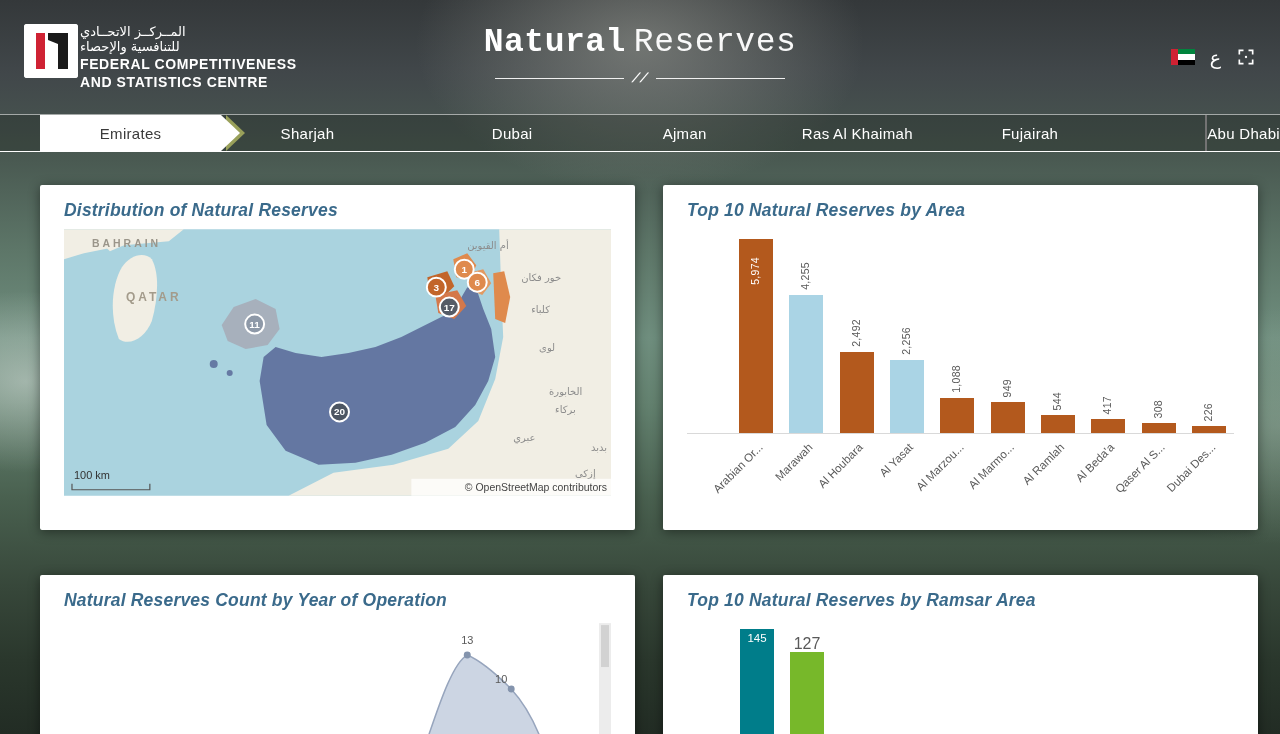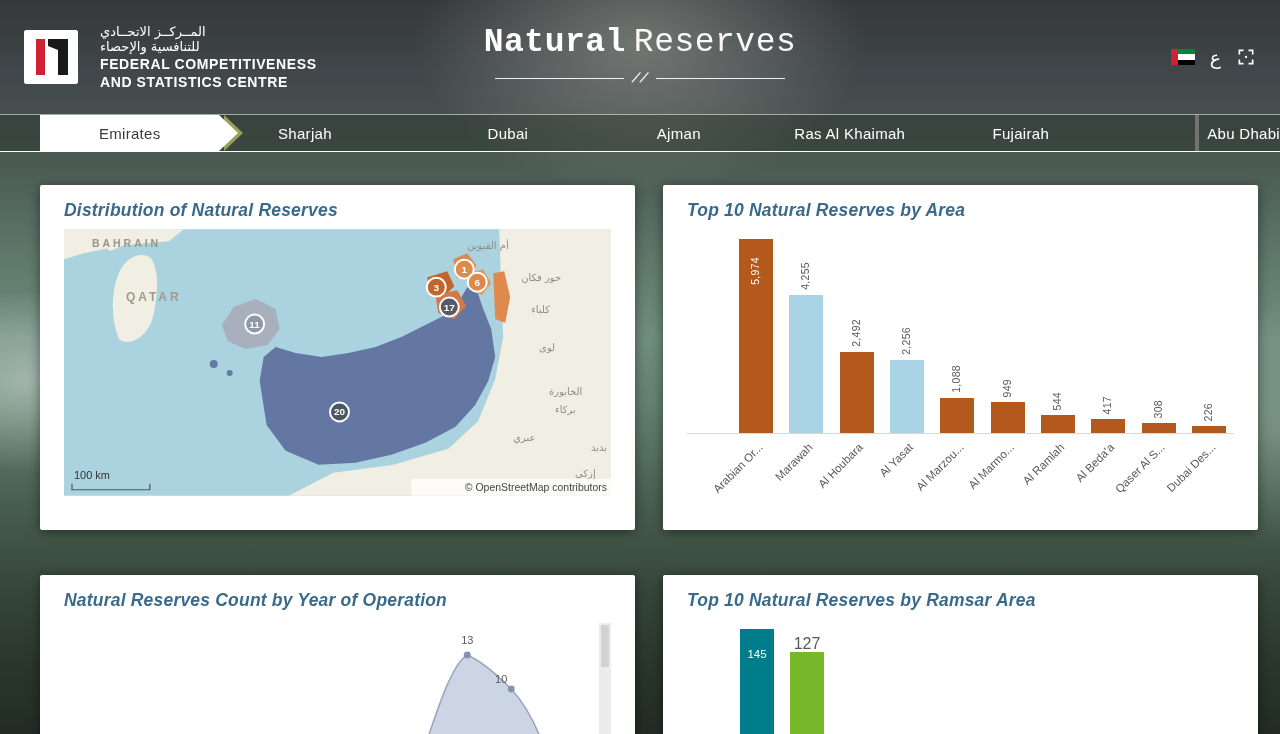--- a/index.html
+++ b/index.html
@@ -9,21 +9,21 @@
     background:
       radial-gradient(ellipse 320px 210px at 50% 6%, rgba(158,160,152,.55), transparent 70%),
       radial-gradient(ellipse 200px 130px at 2% 52%, rgba(235,240,238,.45), transparent 70%),
       radial-gradient(ellipse 280px 170px at 100% 58%, rgba(190,205,195,.28), transparent 70%),
       linear-gradient(180deg,#34383a 0%,#41474a 10%,#4a5a52 22%,#5d7668 34%,#6f8e7e 46%,#63816f 55%,#49604f 68%,#37473a 80%,#2a372c 90%,#222c24 100%);
   }
   .page { width:1280px; height:734px; position:relative; overflow:hidden; }
 
   
   header { height:114px; display:flex; align-items:center; padding:0 24px; position:relative; color:#fff; }
-  .logo { display:flex; gap:22px; align-items:center; }
+  .logo { display:flex; gap:2px; align-items:flex-start; }
   .emblem { width:54px; height:54px; background:#fff; border-radius:3px; flex:none; }
   .logo-text { line-height:1.2; }
   .logo-ar { font-family:"DejaVu Sans", sans-serif; font-size:13px; direction:rtl; text-align:left; }
   .logo-en { font-size:14px; font-weight:700; letter-spacing:.6px; margin-top:1px; }
   .title-wrap { position:absolute; left:50%; top:24px; transform:translateX(-50%); text-align:center; width:420px;font-family:Liberation Mono, monospace; }
   .title { font-size:33px; letter-spacing:.5px; white-space:nowrap; }
   .t-bold { font-weight:700; }
   .t-light { font-weight:300; margin-left:8px; opacity:.96; }
   .title-rule { margin:10px auto 0; width:290px; display:flex; align-items:center; gap:8px; }
   .rule-seg { flex:1; border-top:1px solid rgba(255,255,255,.9); height:0; }
@@ -39,21 +39,21 @@
   .tabs-bar { height:38px; border-top:1px solid rgba(255,255,255,.55); border-bottom:1px solid #fff;
               background:rgba(22,27,22,.28); display:flex; align-items:stretch; padding-left:40px; position:relative; }
   .tab { width:181px; display:flex; align-items:center; justify-content:center; color:#fff;
          font-size:15px; letter-spacing:.3px; cursor:pointer; white-space:nowrap; }
   .tab.active { width:190px; background:#fff; color:#3a3a3a; position:relative; z-index:2; }
   .tab.active::before { content:""; position:absolute; left:100%; top:0; margin-left:5px;
         border-top:18px solid transparent; border-bottom:18px solid transparent; border-left:19px solid #99a05a; }
   .tab.active::after { content:""; position:absolute; left:100%; top:0;
         border-top:18px solid transparent; border-bottom:18px solid transparent; border-left:19px solid #fff; }
   .tab.first-after-active { margin-left:32px; }
-  .tab.divided { width:auto; margin-left:89px; border-left:4px solid #737373; justify-content:flex-start; padding-left:8px; }
+  .tab.divided { width:auto; margin-left:89px; border-left:2px solid #737373; justify-content:flex-start; }
 
   
   main { padding:33px 40px 0; display:grid; grid-template-columns:595px 595px; column-gap:28px; row-gap:45px; }
   .card { background:#fff; height:345px; box-shadow:0 2px 12px rgba(0,0,0,.45); border-radius:2px;
           overflow:hidden; position:relative; }
   .card h2 { margin:15px 24px 8px; font-size:17.5px; color:#3a6a8b; font-weight:700; letter-spacing:.2px;font-style:italic; }
 
   
   .map-wrap { margin:6px 24px 0; height:267px; position:relative; }
   .map-wrap svg { display:block; }
@@ -76,21 +76,21 @@
          transform-origin:100% 0; font-size:11.5px; color:#595959; white-space:nowrap; }
 
   
   .year-wrap { margin:6px 24px 0; }
   .pt-label { font-size:11px; fill:#595959; text-anchor:middle; }
 
   
   .ramsar-wrap { margin:6px 24px 0 77px; display:flex; gap:16px; height:120px; overflow:hidden; align-items:flex-start; }
   .rcol { width:34px; position:relative; flex:none; }
   .rbar { width:34px; height:240px; }
-  .rlabel-in { display:block; color:#fff; font-size:11.5px; text-align:center; padding-top:19px; }
+  .rlabel-in { display:block; color:#fff; font-size:11.5px; text-align:center; padding-top:3px; }
   .rlabel-out { position:absolute; top:-17px; width:100%; text-align:center; color:#595959; font-size:16px; }
 </style>
 </head>
 <body>
 
 <div class="page">
 
   <header>
     <div class="logo">
       <div class="emblem">

